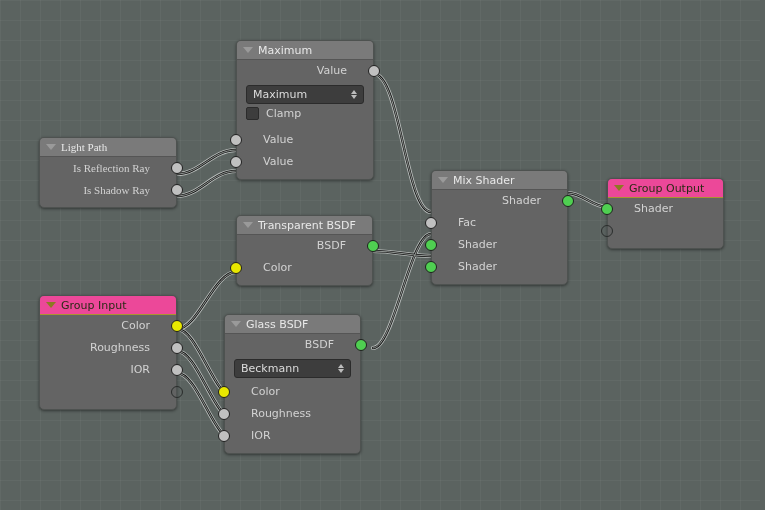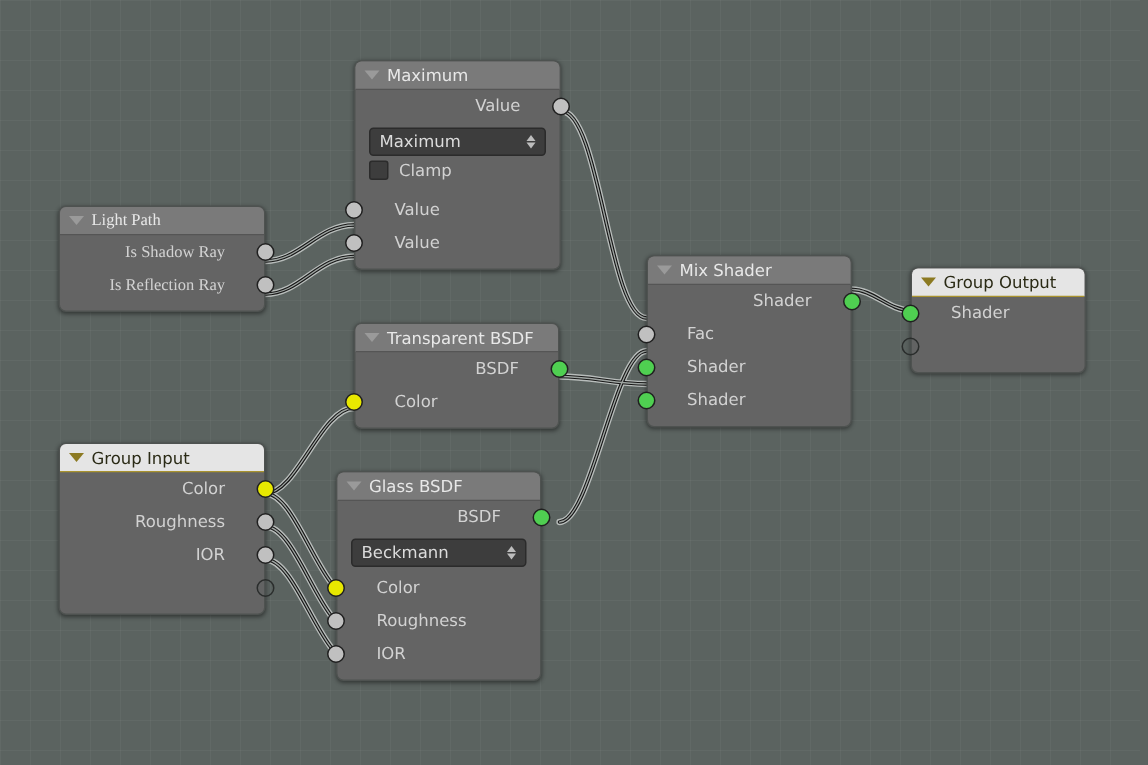--- a/index.html
+++ b/index.html
@@ -49,21 +49,21 @@
     color: #e8e8e8;
     font-size: 11px;
     padding-left: 6px;
     display: flex;
     align-items: center;
     gap: 5px;
     box-sizing: border-box;
     border-bottom: 1px solid #555;
   }
   .node-header.accent-yellow {
-    background: #e5e5e5;
+    background: #ec4899;
     color: #2b2b16;
     border-bottom: 1px solid #a9932f;
   }
   .tri {
     width: 0; height: 0;
     border-left: 5px solid transparent;
     border-right: 5px solid transparent;
     border-top: 6px solid #9a9a9a;
     flex: 0 0 auto;
   }
@@ -225,25 +225,25 @@
     </div>
   </div>
 
   <div class="node" style="left:39px; top:137px; width:138px;font-family:Liberation Serif, serif;">
     <div class="node-header">
       <span class="tri"></span>
       <span>Light Path</span>
     </div>
     <div class="node-body">
       <div class="row out">
+        <span>Is Reflection Ray</span>
+        <span class="sock right gray"></span>
+      </div>
+      <div class="row out">
         <span>Is Shadow Ray</span>
-        <span class="sock right gray"></span>
-      </div>
-      <div class="row out">
-        <span>Is Reflection Ray</span>
         <span class="sock right gray"></span>
       </div>
     </div>
   </div>
 
   <div class="node" style="left:236px; top:215px; width:137px;">
     <div class="node-header">
       <span class="tri"></span>
       <span>Transparent BSDF</span>
     </div>

